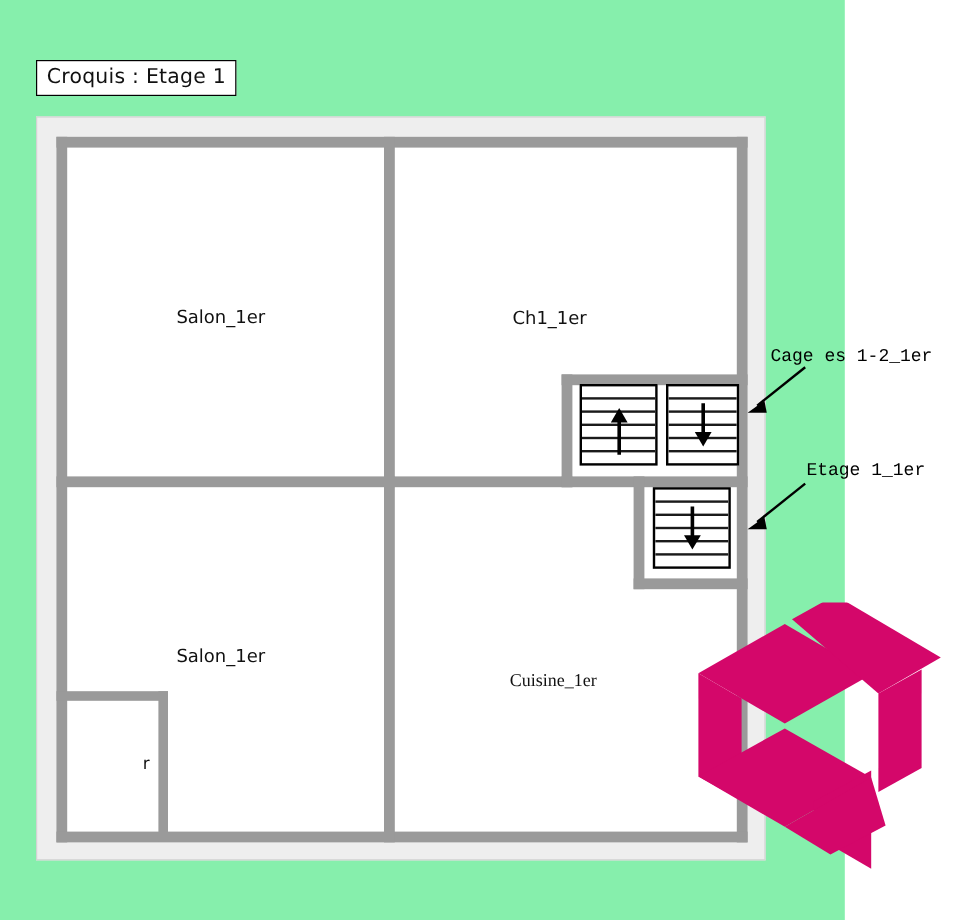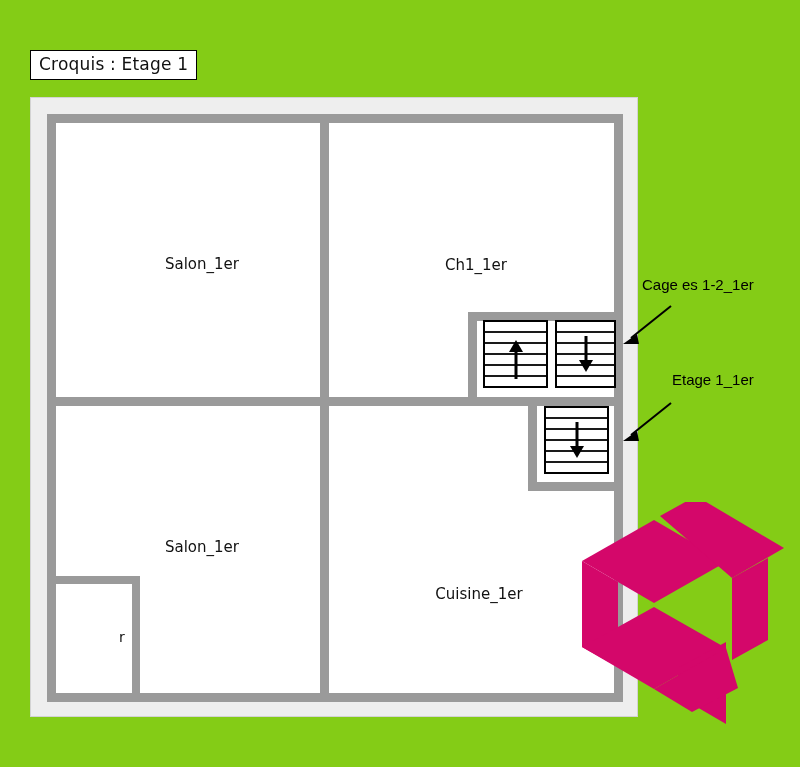--- a/index.html
+++ b/index.html
@@ -10,23 +10,23 @@
   body {
     width: 800px;
     height: 767px;
     font-family: "DejaVu Sans", sans-serif;
     overflow: hidden;
     position: relative;
   }
   #stage {
     position: absolute;
     left: 0; top: 0;
-    width: 800px;
+    width: 704px;
     height: 767px;
-    background: #84cc16;
+    background: #86efac;
   }
 
   
   .title-box {
     position: absolute;
     left: 30px;
     top: 50px;
     padding: 3px 8px 5px 8px;
     border: 1px solid #000000;
     background: #ffffff;
@@ -67,21 +67,20 @@
   }
 
   
   .room-label {
     position: absolute;
     font-size: 15px;
     color: #111111;
     white-space: nowrap;
     font-family: "DejaVu Sans", sans-serif;
     transform: translate(-50%, -50%);
-    margin-left: 18px;
   }
   .tiny-label {
     position: absolute;
     font-size: 14px;
     color: #111111;
     font-family: "DejaVu Sans", sans-serif;
   }
 
   
   .stair {
@@ -98,21 +97,22 @@
     height: 2px;
     background: #1a1a1a;
   }
 
   
   .callout-text {
     position: absolute;
     font-size: 15px;
     color: #000000;
     white-space: nowrap;
-    font-family: Liberation Sans, sans-serif;
+    font-family: Liberation Mono, monospace;
+    margin-top: 13px;
   }
   .callout-arrow {
     position: absolute;
     pointer-events: none;
   }
 
   
   .logo {
     position: absolute;
     left: 578px;
@@ -189,21 +189,21 @@
           <polygon points="31,50 24,38 38,38" fill="#000"></polygon>
         </svg>
       </div>
 
       <div class="room-label" style="left:153px; top:166px;">Salon_1er</div>
 
       <div class="room-label" style="left:427px; top:167px;text-align:right;">Ch1_1er</div>
 
       <div class="room-label" style="left:153px; top:449px;">Salon_1er</div>
 
-      <div class="room-label" style="left:430px; top:496px;">Cuisine_1er</div>
+      <div class="room-label" style="left:430px; top:470px;font-family:Liberation Serif, serif;">Cuisine_1er</div>
 
       <div class="tiny-label" style="left:88px; top:531px;">r</div>
     </div>
   </div>
 
   <div class="callout-text" style="left:642px; top:276px;">Cage es 1-2_1er</div>
   <svg class="callout-arrow" width="60" height="50" viewBox="0 0 60 50" style="left:617px; top:300px;">
     <line x1="54" y1="6" x2="14" y2="38" stroke="#000" stroke-width="2"></line>
     <polygon points="6,44 20,34 22,44" fill="#000"></polygon>
   </svg>

